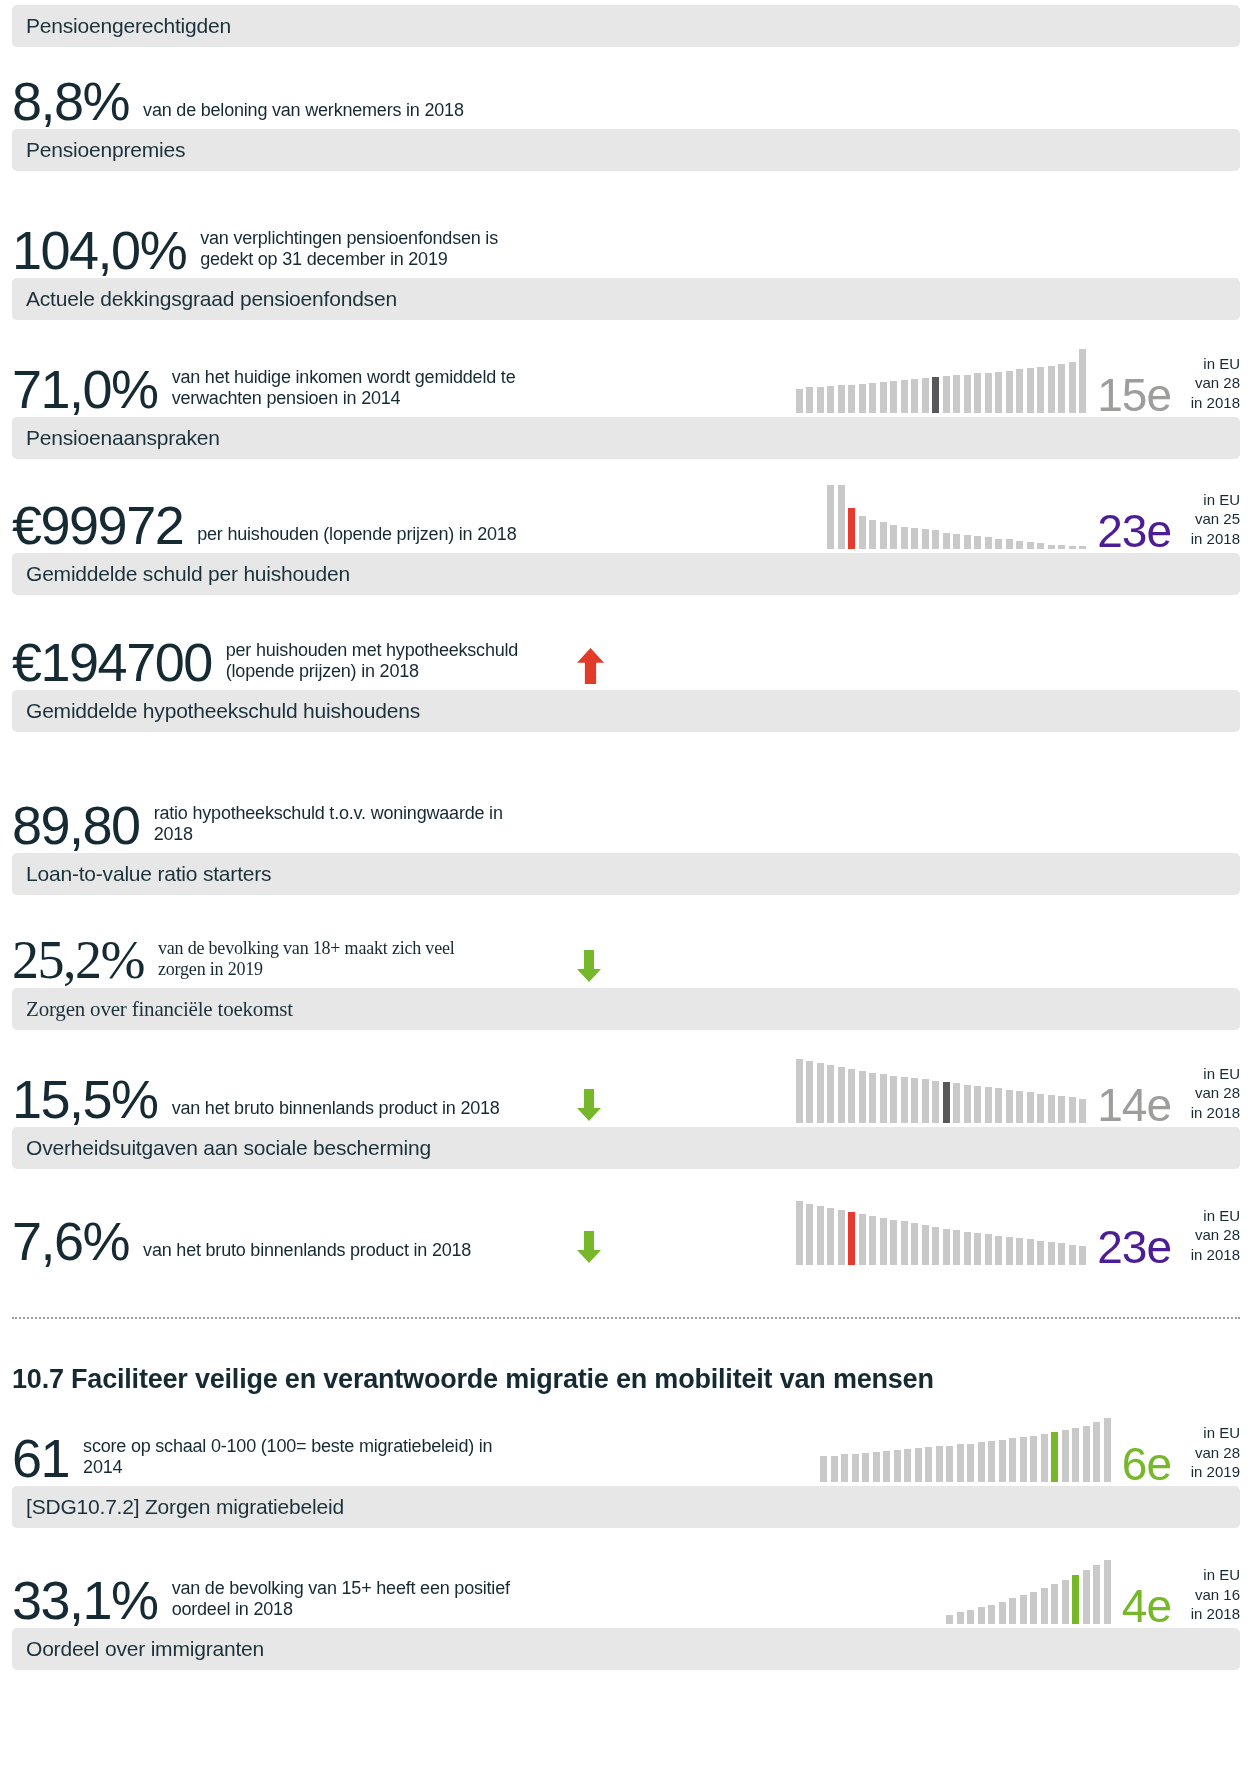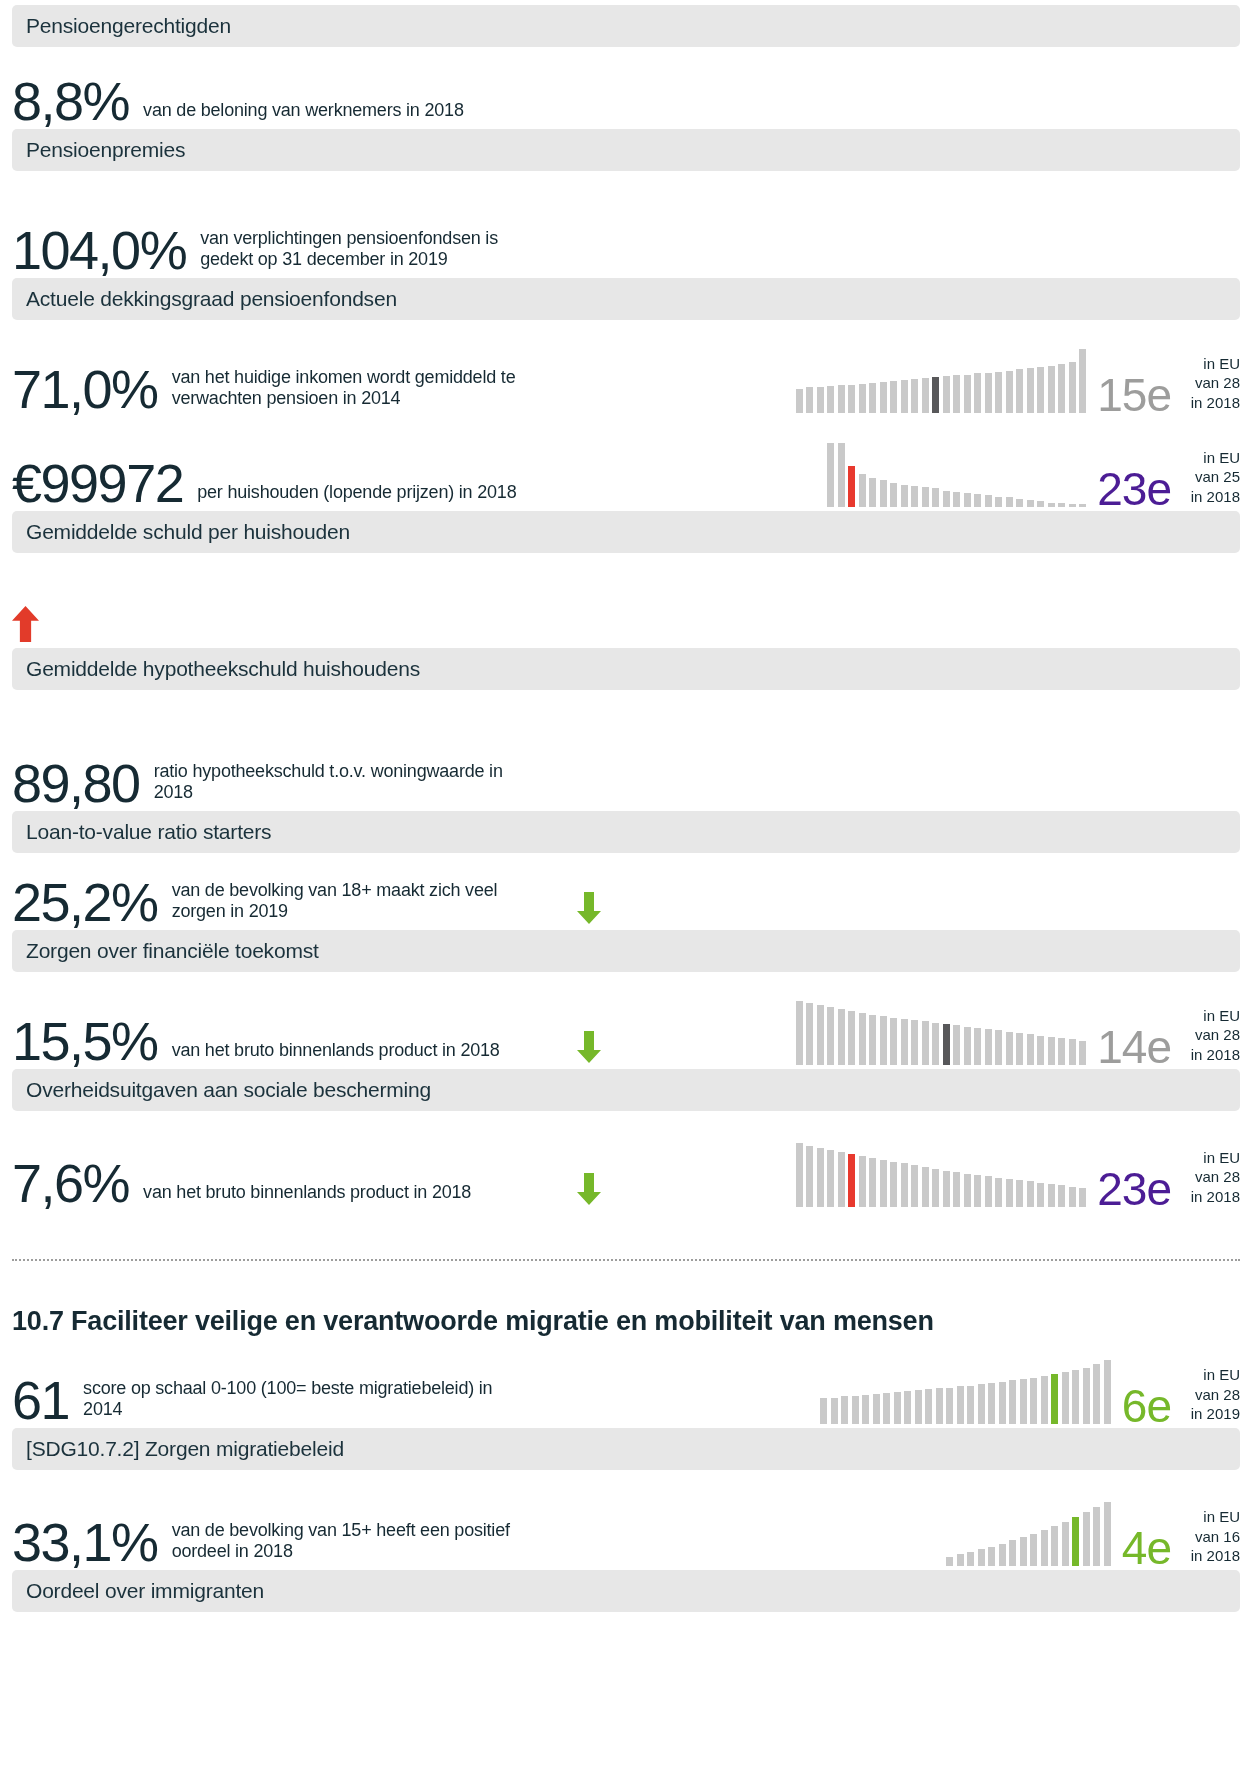--- a/index.html
+++ b/index.html
@@ -122,21 +122,21 @@
   }
 
   
   .s1  { margin-top: 5px;  }
   .s2  { margin-top: 30px; }
   .s3  { margin-top: 45px; }
   .s4  { margin-top: 19px; }
   .s5  { margin-top: 16px; }
   .s6  { margin-top: 33px; }
   .s7  { margin-top: 59px; }
-  .s8  { margin-top: 15px; }
+  .s8  { margin-top: 31px; font-family: Liberation Serif, serif; }
   .s9  { margin-top: 19px; }
   .s10 { margin-top: 22px; }
   .s11 { margin-top: 11px; }
   .s12 { margin-top: 22px; }
 </style>
 </head>
 <body>
 
 <div class="page">
 
@@ -202,20 +202,21 @@
             <div class="bar" style="height: 64px;"></div>
           </div>
         <div class="rank rank--gray">15e</div>
         <div class="eu">
           <span>in EU</span>
           <span>van 28</span>
           <span>in 2018</span>
         </div>
       </div>
     </div>
+    <div class="band">Pensioenaanspraken</div>
   </section>
 
   <section class="indicator s5">
     <div class="row row--chart">
       <div class="left">
         <div class="num">€99972</div>
         <div class="desc w430">per huishouden (lopende prijzen) in 2018</div>
       </div>
       <div class="chart-zone">
         <div class="chart">
@@ -251,20 +252,24 @@
           <span>van 25</span>
           <span>in 2018</span>
         </div>
       </div>
     </div>
     <div class="band">Gemiddelde schuld per huishouden</div>
   </section>
 
   <section class="indicator s6">
     <div class="row row--plain2">
+      <div class="left">
+        <div class="num">€194700</div>
+        <div class="desc w295">per huishouden met hypotheekschuld (lopende prijzen) in 2018</div>
+      </div>
       <div class="arrow-slot">
         <svg class="arrow--red" viewBox="0 0 24 32" width="27" height="36">
             <path d="M12 0 L24 13 H17 V32 H7 V13 H0 Z"></path>
           </svg>
       </div>
     </div>
     <div class="band">Gemiddelde hypotheekschuld huishoudens</div>
   </section>
 
   <section class="indicator s7">

